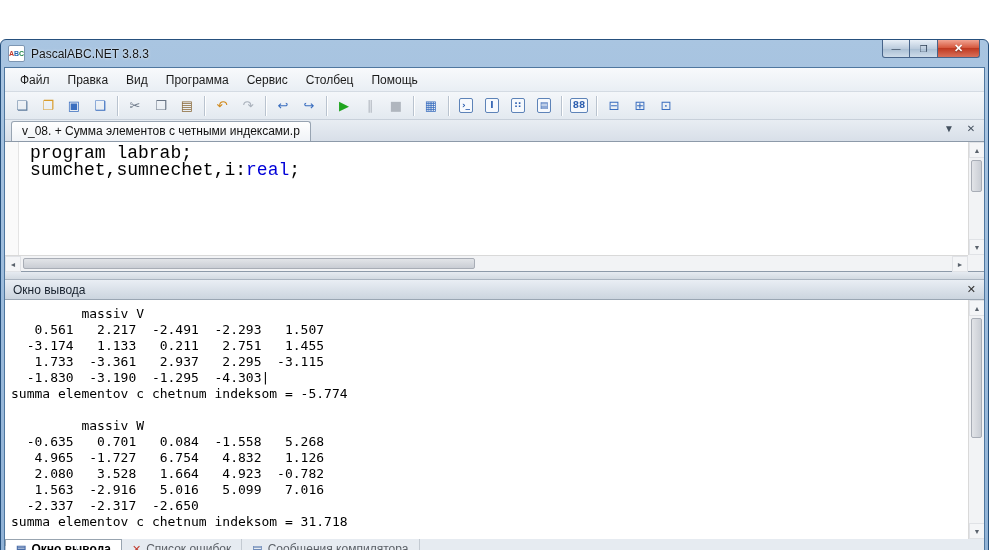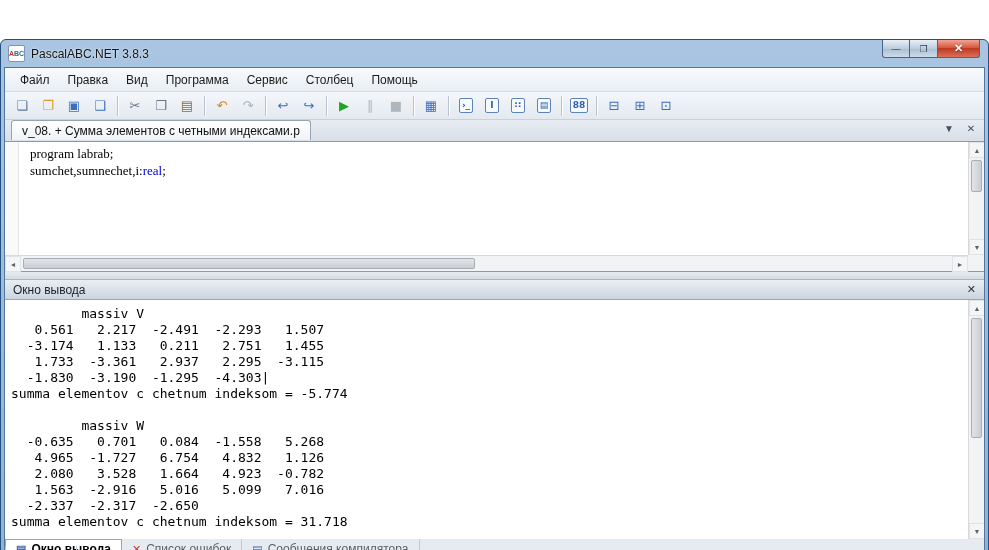--- a/index.html
+++ b/index.html
@@ -46,33 +46,33 @@
     background:linear-gradient(#f4f7fa,#e3e9f0); border-bottom:1px solid #c8d0da; }
   .tb-btn{ width:24px; height:23px; display:flex; align-items:center; justify-content:center;
     border:1px solid transparent; border-radius:2px; margin:0 1px; }
   .tb-btn.boxed .tb-glyph{ border:1px solid #5d83b8; border-radius:2px; padding:0 2px; min-width:14px;
     height:15px; display:inline-flex; align-items:center; justify-content:center; background:#f6f9fd; }
   .tb-glyph{ font-size:13px; line-height:1; font-family:"DejaVu Sans", sans-serif; }
   .tb-btn.boxed .tb-glyph{ font-size:9px; font-weight:bold; }
   .tb-sep{ width:1px; height:20px; background:#b9c3cf; margin:0 4px; box-shadow:1px 0 0 #fff; }
 
   
-  .tabbar{ height:22px; flex:none; display:flex; align-items:flex-start;
+  .tabbar{ height:22px; flex:none; display:flex; align-items:center;
     background:linear-gradient(#e8edf3,#d8dfe8); border-bottom:1px solid #8d9aa9; position:relative; }
   .doc-tab{ margin-left:6px; height:20px; display:flex; align-items:center; padding:0 10px;
     background:linear-gradient(#ffffff,#f0f3f7); border:1px solid #98a4b2; border-bottom:none;
     border-radius:3px 3px 0 0; font-size:12px; color:#111; white-space:nowrap; }
   .tab-ctrls{ position:absolute; right:6px; top:3px; display:flex; gap:8px; }
   .tab-ctrl{ font-size:10px; color:#44505e; width:14px; text-align:center; }
 
   
   .editor{ height:130px; flex:none; position:relative; background:#fff; border-bottom:1px solid #8d9aa9; }
   .gutter{ position:absolute; left:0; top:0; bottom:16px; width:14px; background:#fafafa; border-right:1px solid #e4e4e4; }
   .code{ position:absolute; left:15px; right:16px; top:0; bottom:16px; overflow:hidden; padding:3px 0 0 10px;
-    font-family:Liberation Serif, serif; font-size:13px; line-height:17px; color:#000; }
+    font-family:Liberation Mono, monospace; font-size:18px; line-height:17px; color:#000; }
   .tok-pl{ color:#000; } .tok-ty{ color:#0000d8; } .tok-num{ color:#0000d8; } .tok-cm{ color:#008000; }
   .vscroll{ position:absolute; right:0; top:0; bottom:16px; width:16px; border-left:1px solid #d9d9d9;
     background:#f2f3f5; display:flex; flex-direction:column; justify-content:space-between; }
   .hscroll{ position:absolute; left:0; right:16px; bottom:0; height:16px; border-top:1px solid #d9d9d9;
     background:#f2f3f5; display:flex; justify-content:space-between; }
   .sb-btn{ width:16px; height:16px; display:flex; align-items:center; justify-content:center;
     font-size:7px; color:#5a626c; background:#f4f5f7; border:1px solid #e0e2e6; }
   .v-thumb{ position:absolute; left:2px; right:2px; top:18px; height:32px;
     background:linear-gradient(90deg,#e2e4e8,#c9cdd4); border:1px solid #a8adb6; border-radius:2px; }
   .h-thumb{ position:absolute; top:2px; bottom:2px; left:18px; width:452px;

